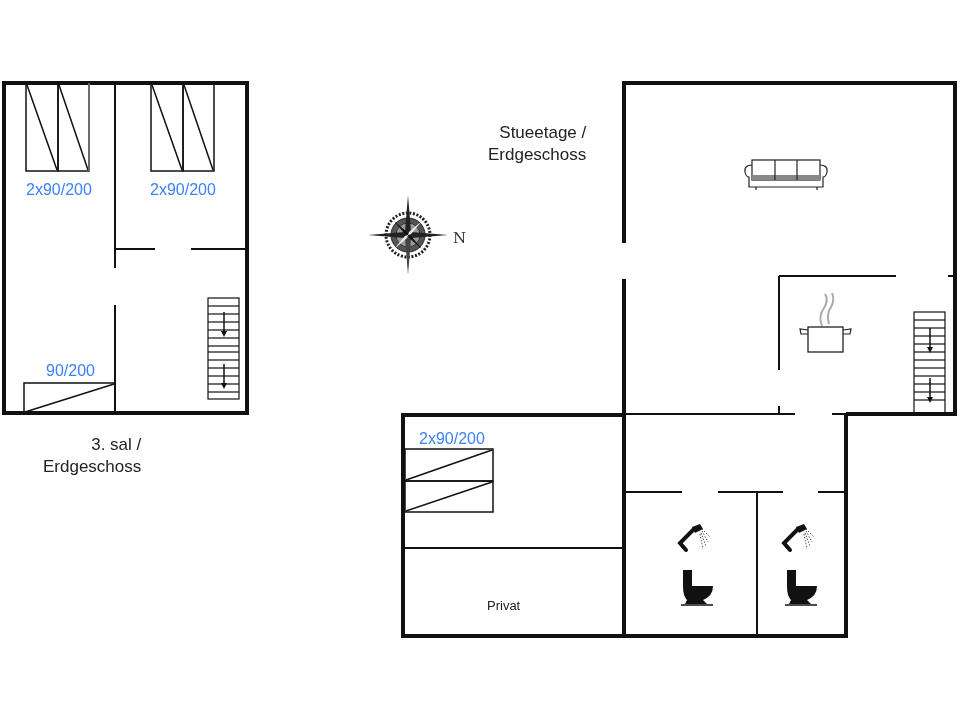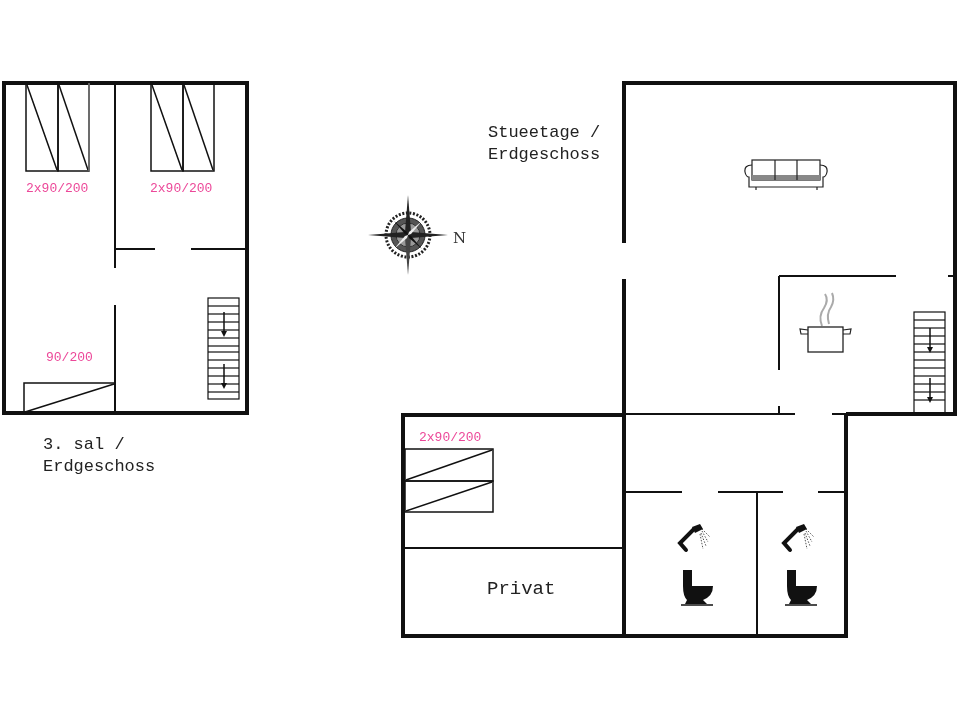--- a/index.html
+++ b/index.html
@@ -1,21 +1,21 @@
 <!DOCTYPE html>
 <html><head>
   <meta charset="utf-8">
   <style>
     html, body { margin:0; padding:0; background:#ffffff; }
     body { width:960px; height:720px; position:relative; overflow:hidden; font-family:"Liberation Sans", sans-serif; }
     #plan { position:absolute; left:0; top:0; width:960px; height:720px; }
-    .lbl { position:absolute; color:#222; font-family:Liberation Mono, monospace; white-space:nowrap; }
-    .bed-lbl { font-size:13px; color:#ec4899; }
+    .lbl { position:absolute; color:#222; font-family:Liberation Sans, sans-serif; white-space:nowrap;text-align:right; }
+    .bed-lbl { font-size:16px; color:#3b82f6; }
     .floor-lbl { font-size:17px; line-height:22px; color:#222; }
-    .room-lbl { font-size:19px; color:#222; }
+    .room-lbl { font-size:13px; color:#222;margin-top:20px; }
     .north { font-family:"DejaVu Serif", serif; font-size:15px; color:#333; position:absolute; }
   </style>
 </head>
 <body>
 
 <svg id="plan" viewBox="0 0 960 720" xmlns="http://www.w3.org/2000/svg">
   <defs>
     <marker id="arrow" viewBox="0 0 10 10" refX="5" refY="5" markerWidth="4" markerHeight="4" orient="auto">
       <path d="M0,0 L10,5 L0,10 z" fill="#111"></path>
     </marker>
@@ -184,21 +184,21 @@
     <g transform="translate(785,570)">
       <rect x="2" y="0" width="9" height="6" fill="#111"></rect>
       <path d="M2,6 L11,6 L11,16 L32,16 Q32,26 22,30 L26,34 L4,34 L6,30 Q2,26 2,16 z" fill="#111"></path>
       <line x1="0" y1="35" x2="32" y2="35" stroke="#111" stroke-width="1.5"></line>
     </g>
   </g>
 </svg>
 
 <div class="lbl bed-lbl" style="left:26px; top:181px;">2x90/200</div>
 <div class="lbl bed-lbl" style="left:150px; top:181px;">2x90/200</div>
-<div class="lbl bed-lbl" style="left:46px; top:350px;">90/200</div>
+<div class="lbl bed-lbl" style="left:46px; top:362px;">90/200</div>
 
 <div class="lbl floor-lbl" style="left:43px; top:434px;">
   <div>3. sal /</div>
   <div>Erdgeschoss</div>
 </div>
 
 <div class="lbl floor-lbl" style="left:488px; top:122px;">
   <div>Stueetage /</div>
   <div>Erdgeschoss</div>
 </div>

